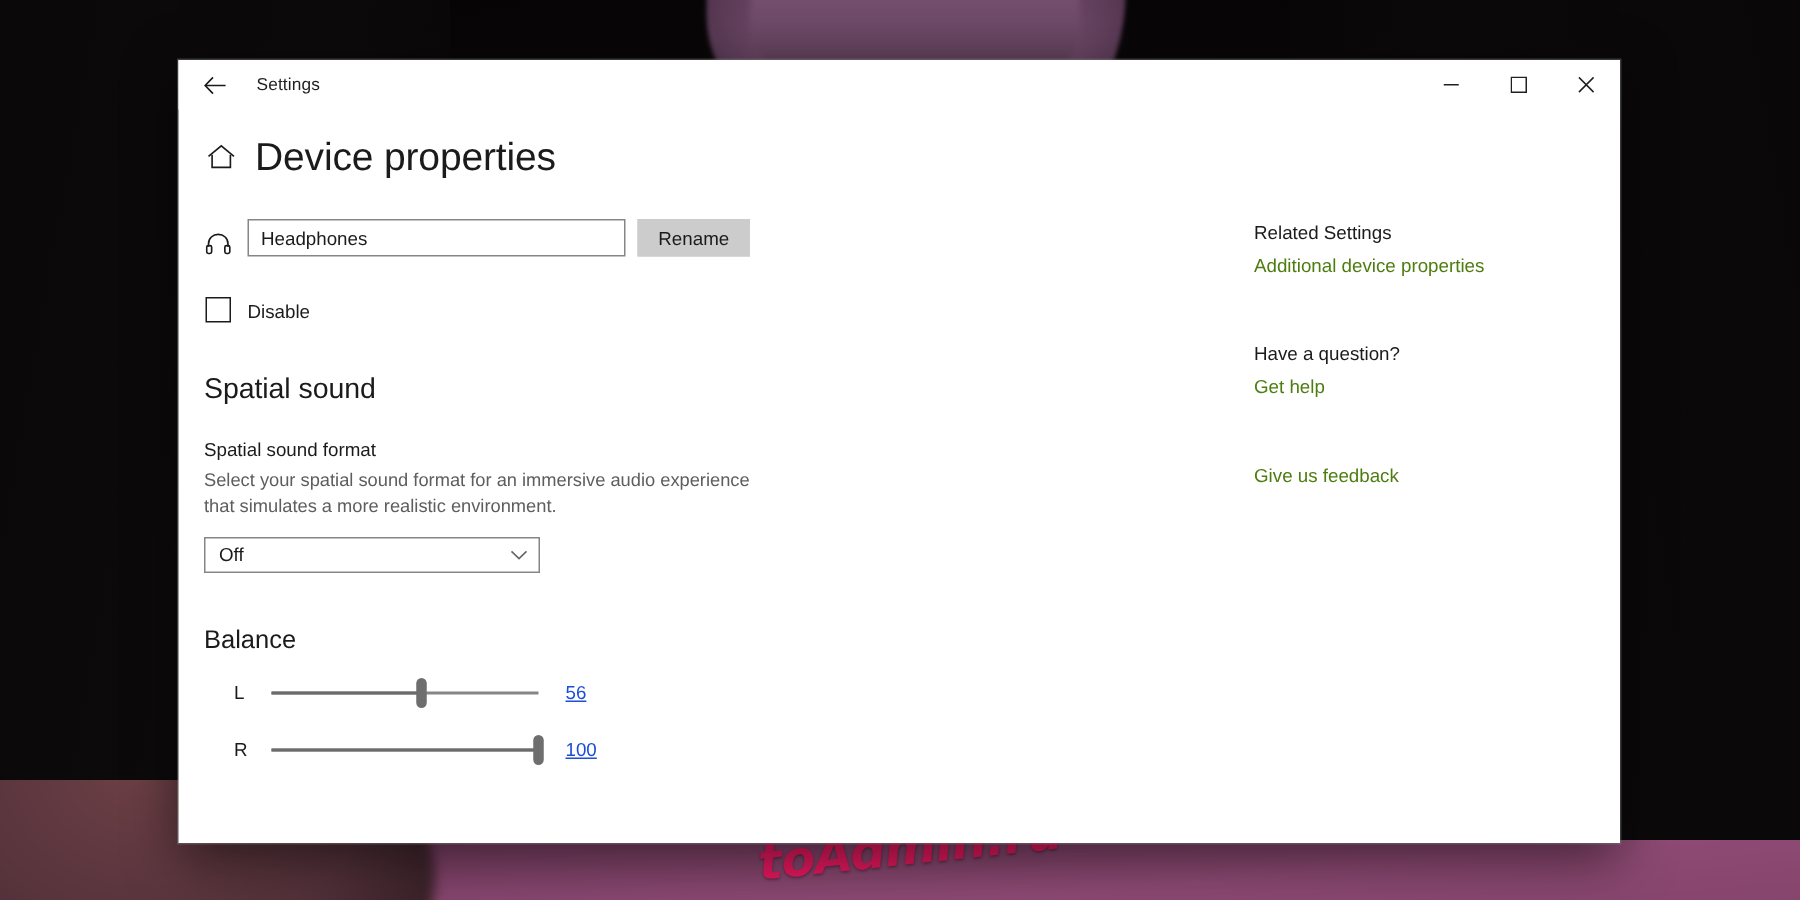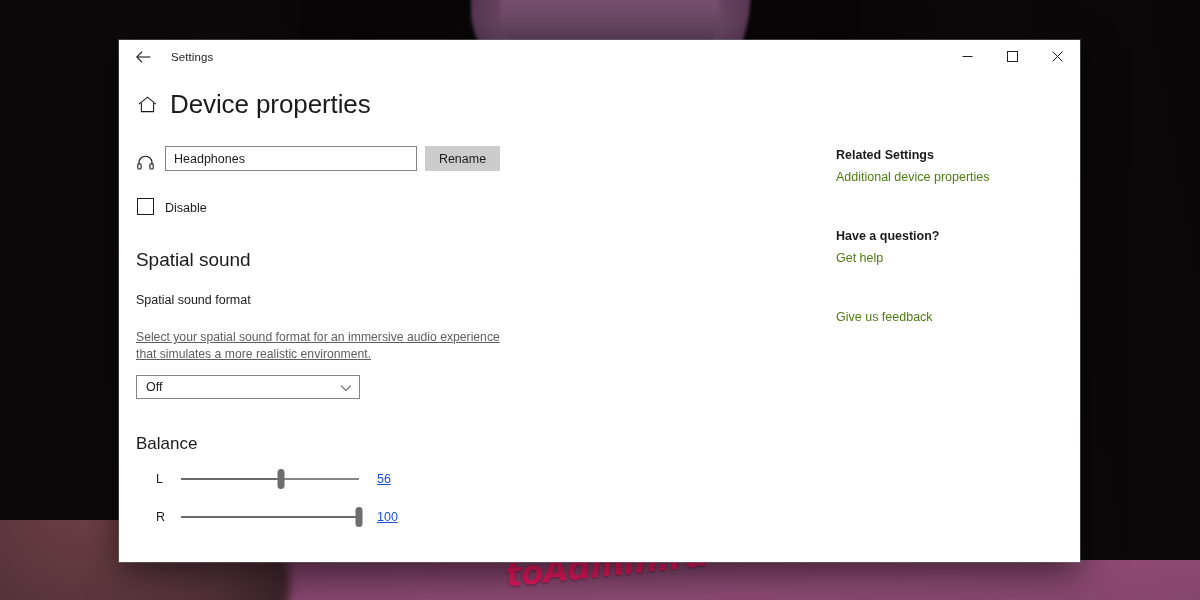--- a/index.html
+++ b/index.html
@@ -237,23 +237,22 @@
   }
   .sub-label {
     font-size: 12.5px;
     color: #1b1b1b;
     margin-top: 22px;
   }
   .desc {
     font-size: 12.2px;
     line-height: 16.5px;
     color: #5e5e5e;
-    margin-top: 22px;
+    margin-top: 5px;
     max-width: 372px;
-    text-decoration: underline;
   }
 
   
   .dropdown {
     position: relative;
     width: 224px;
     height: 24px;
     border: 1px solid #868686;
     background: #fff;
     margin-top: 13px;
@@ -324,21 +323,21 @@
     margin-left: 18px;
     font-size: 12.5px;
     color: #1d4ed8;
     min-width: 26px;
     text-decoration: underline;
   }
 
   
   .side-heading {
     font-size: 12.5px;
-    font-weight: 700;
+    font-weight: 400;
     color: #1b1b1b;
   }
   .side-link {
     display: block;
     font-size: 12.5px;
     color: #4d7c0f;
     margin-top: 8px;
     text-decoration: none;
     cursor: default;
   }

